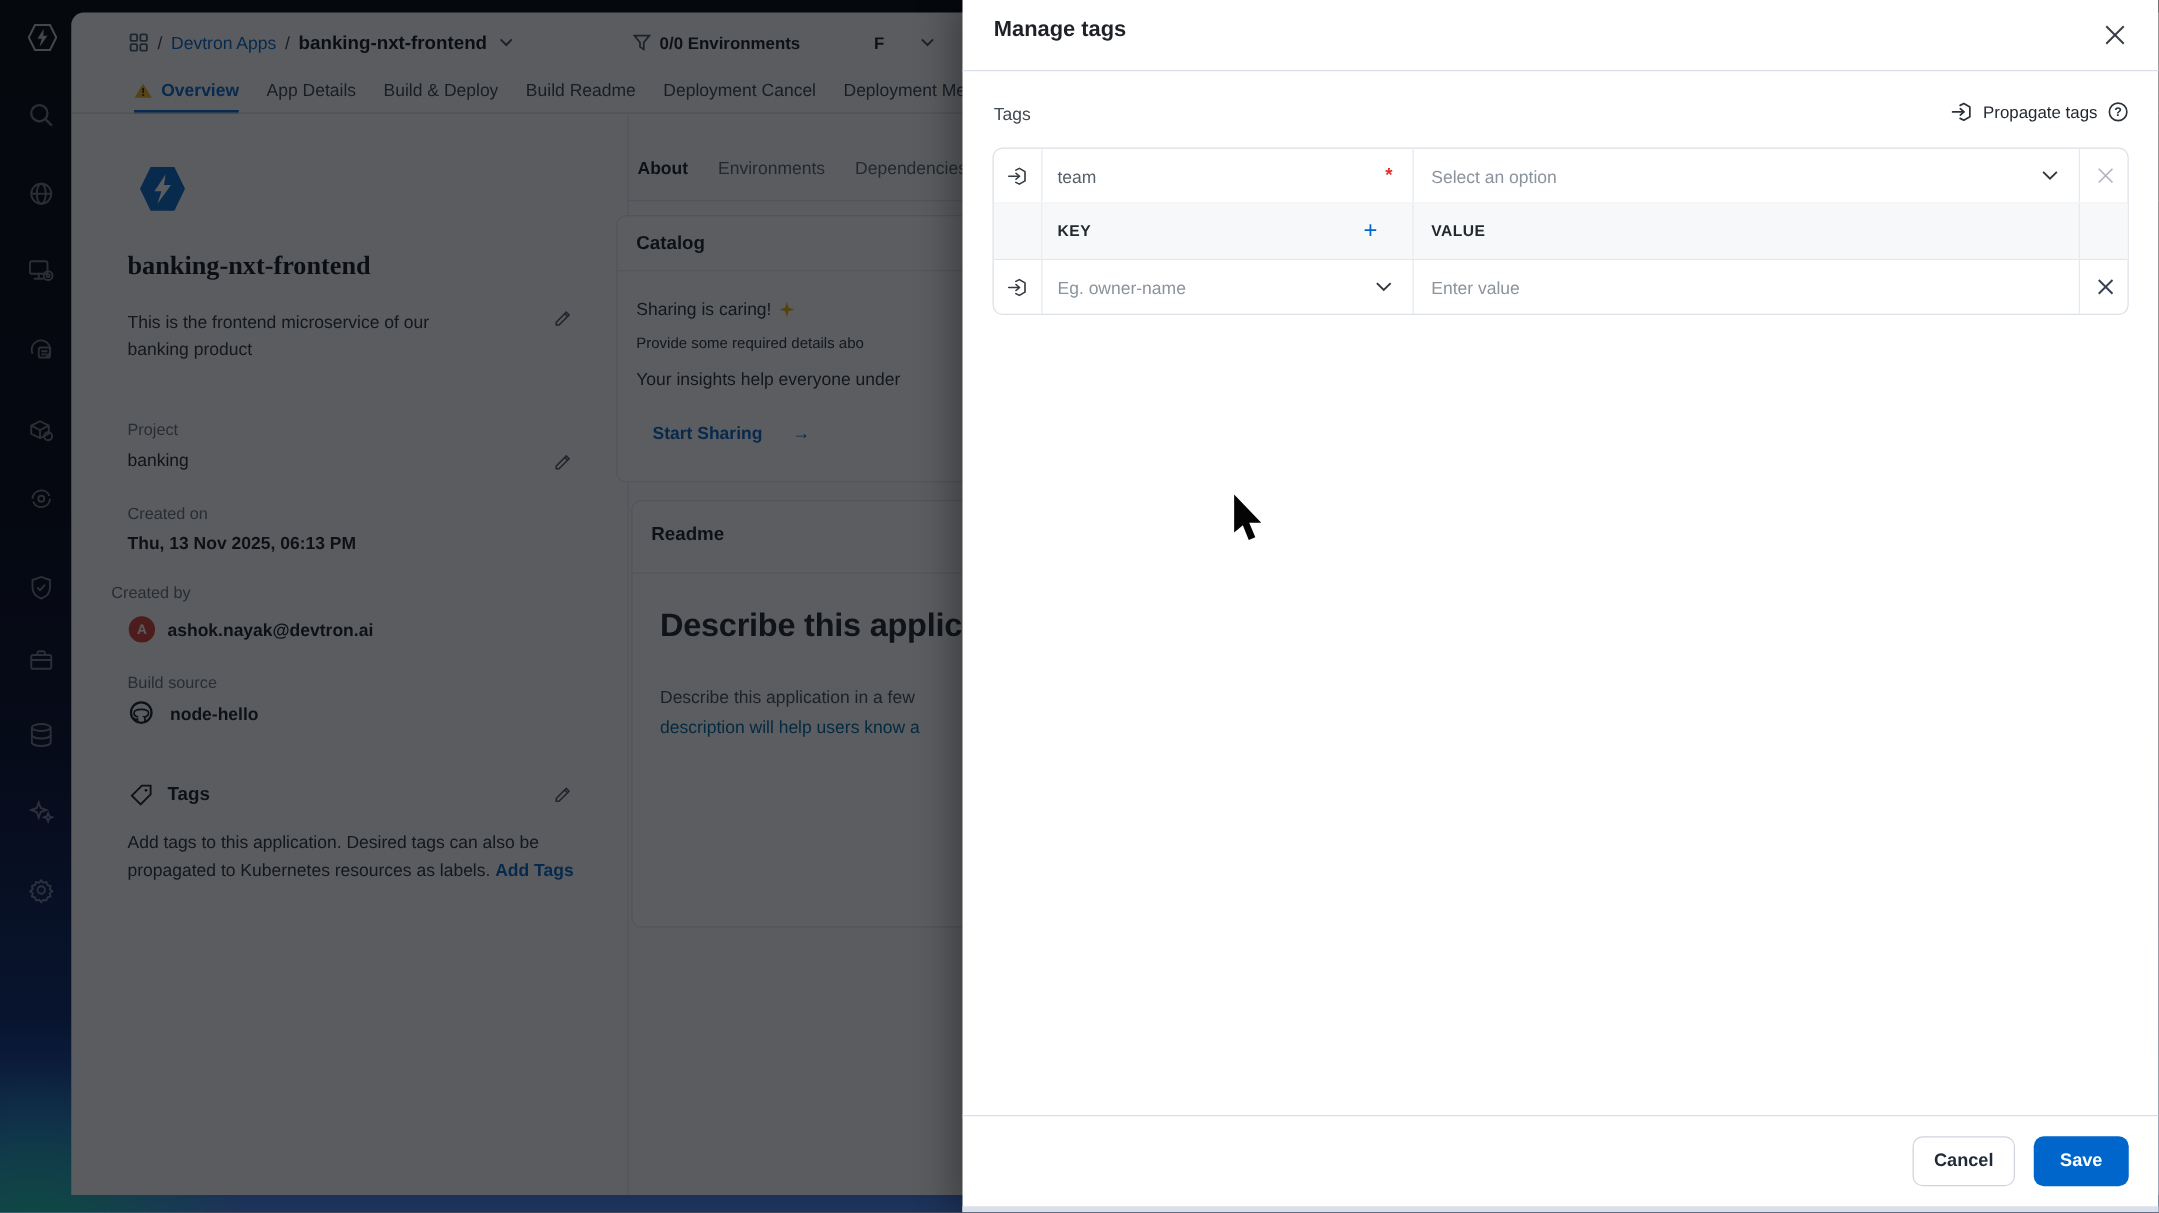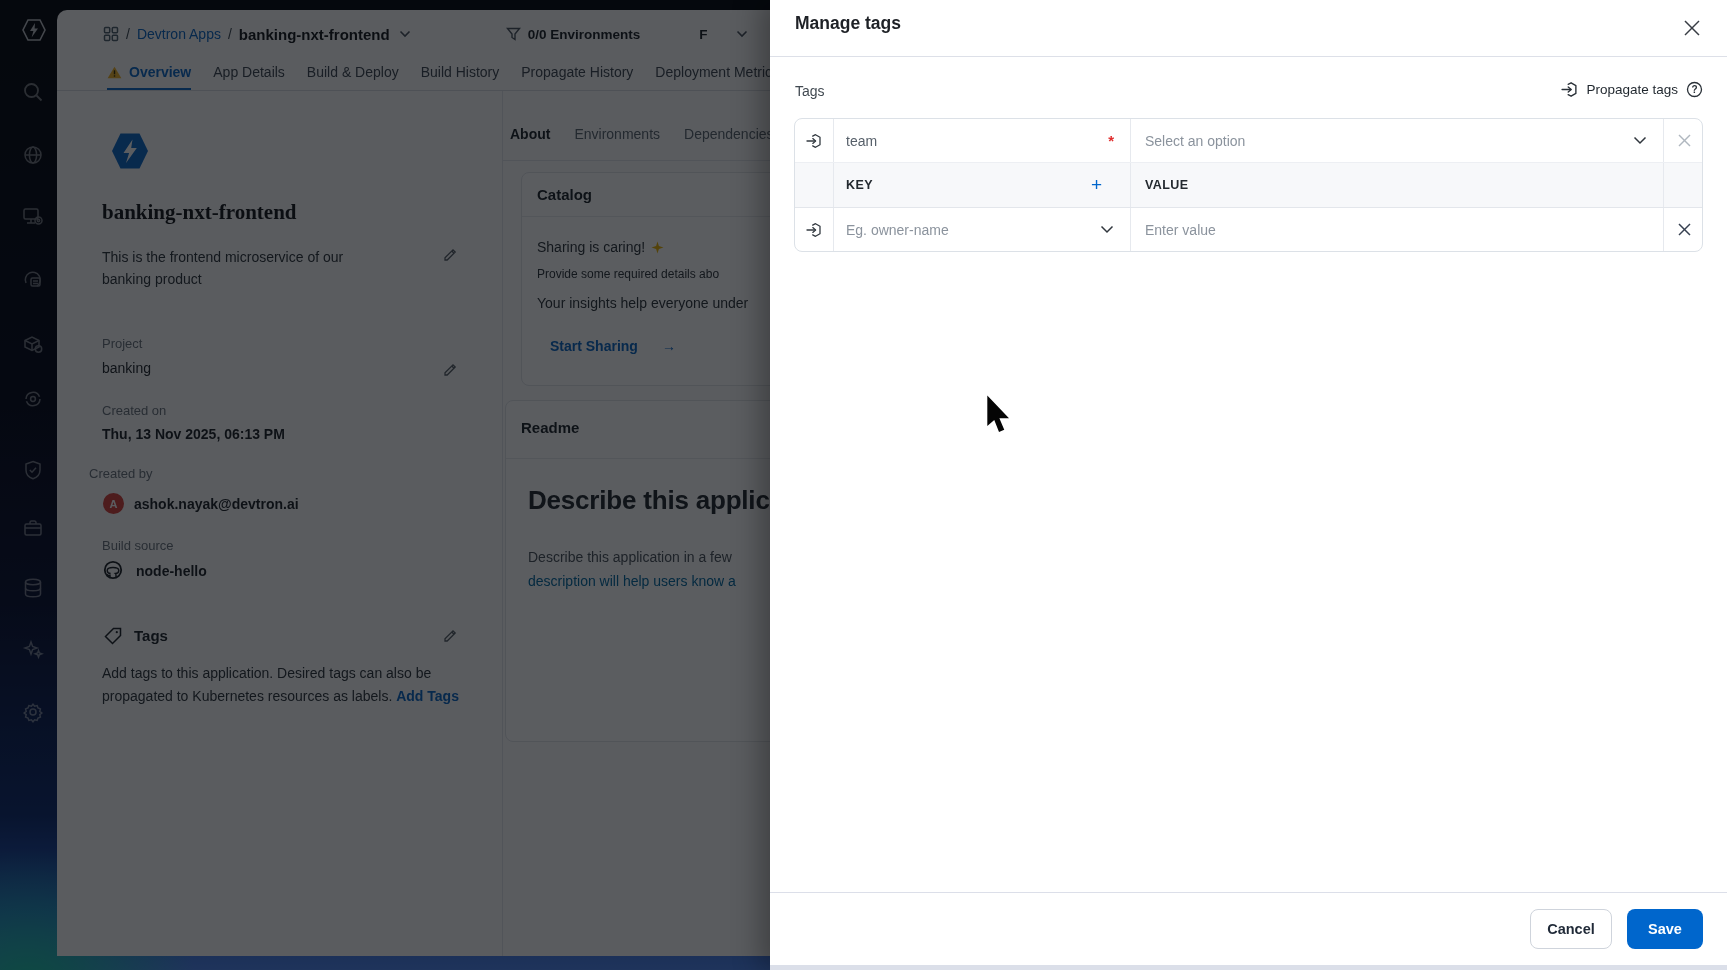--- a/index.html
+++ b/index.html
@@ -178,22 +178,22 @@
       <span style="display:flex;align-items:center;gap:7px;" class="tab active">
         <svg width="15" height="13" viewBox="0 0 15 13">
             <polygon points="7.5,0.8 14.4,12.2 0.6,12.2" fill="#f0b429"></polygon>
             <rect x="6.8" y="4.3" width="1.4" height="4" fill="#3a2e05"></rect>
             <rect x="6.8" y="9.3" width="1.4" height="1.4" fill="#3a2e05"></rect>
           </svg>
         <span>Overview</span>
       </span>
       <span class="tab">App Details</span>
       <span class="tab">Build &amp; Deploy</span>
-      <span class="tab">Build History</span>
-      <span class="tab">Propagate History</span>
+      <span class="tab">Build Readme</span>
+      <span class="tab">Deployment Cancel</span>
       <span class="tab">Deployment Metrics</span>
     </div>
     <div class="abs" style="top:80px;left:0;right:0;height:1px;background:#d8dbe0;"></div>
 
     <div class="abs" style="left:54px;top:122px;">
       <svg width="38" height="38" viewBox="0 0 38 38">
           <polygon points="9.5,1.5 28.5,1.5 37,19 28.5,36.5 9.5,36.5 1,19" fill="#0e6ac7"></polygon>
           <path d="M21.5 7.5 L12.5 21 h5.6 L15 31 L25.8 16 h-5.6 Z" fill="#fff"></path>
         </svg>
     </div>
@@ -252,21 +252,21 @@
 
 
     <div class="abs" style="left:445px;top:81px;bottom:0;width:1px;background:#e1e4e9;"></div>
     <div class="abs" style="left:453px;top:116px;display:flex;gap:24px;font-size:14px;color:#5b6670;">
       <span style="color:#1d2329;font-weight:700;">About</span>
       <span>Environments</span>
       <span>Dependencies</span>
     </div>
     <div class="abs" style="left:445px;right:0;top:150px;height:1px;background:#e1e4e9;"></div>
 
-    <div class="card" style="left:464px;top:162px;width:382px;height:212px;">
+    <div class="card" style="left:436px;top:162px;width:382px;height:212px;">
       <div class="cardhead">Catalog</div>
       <div class="abs" style="left:0;right:0;top:43px;height:1px;background:#e6e9ee;"></div>
       <div class="abs" style="left:15px;top:66px;display:flex;align-items:center;gap:6px;font-size:14px;color:#2e353b;white-space:nowrap;">
         <span>Sharing is caring!</span>
         <svg width="13" height="13" viewBox="0 0 13 13">
             <path d="M6.5 0.5 L7.9 5.1 L12.5 6.5 L7.9 7.9 L6.5 12.5 L5.1 7.9 L0.5 6.5 L5.1 5.1 Z" fill="#eab308"></path>
           </svg>
       </div>
       <div class="abs" style="left:15px;top:94px;font-size:12px;color:#2e353b;white-space:nowrap;">Provide some required details abo</div>
       <div class="abs" style="left:15px;top:122px;font-size:14px;color:#2e353b;white-space:nowrap;">Your insights help everyone under</div>

